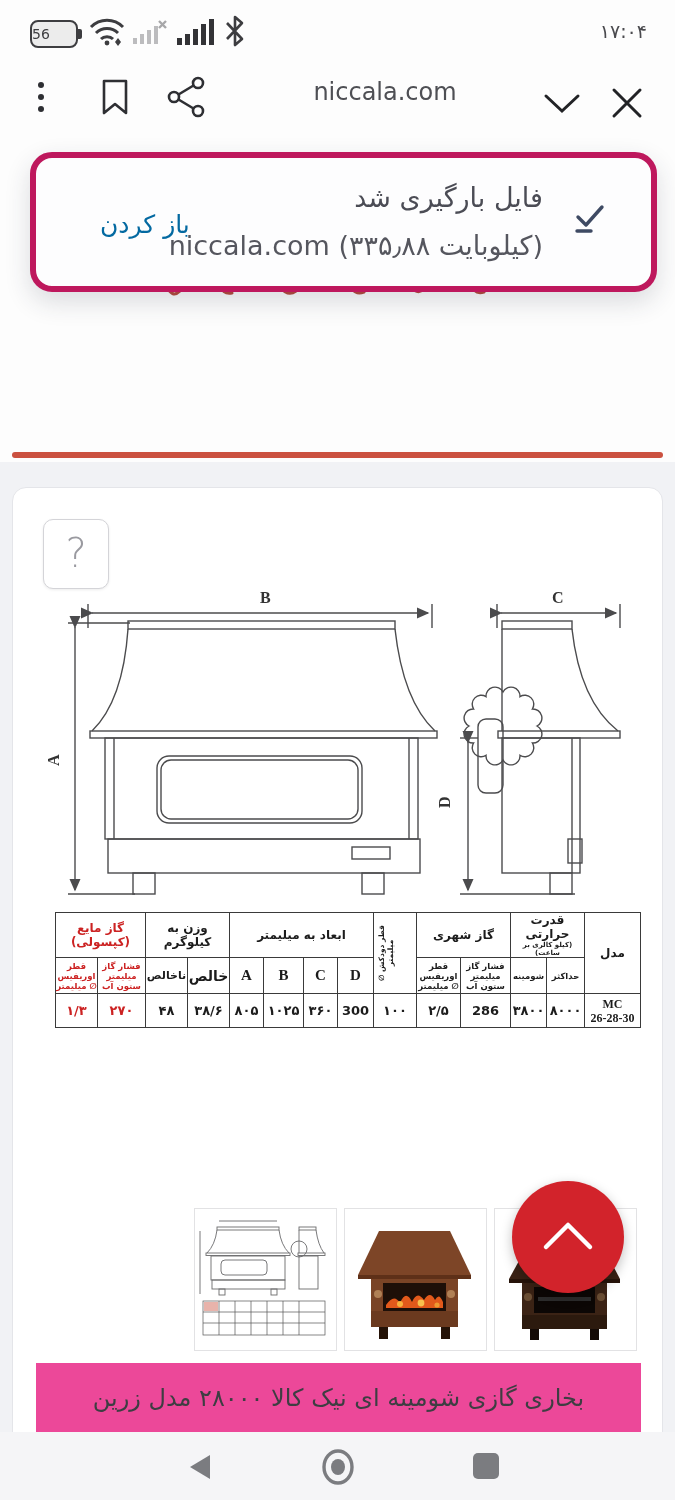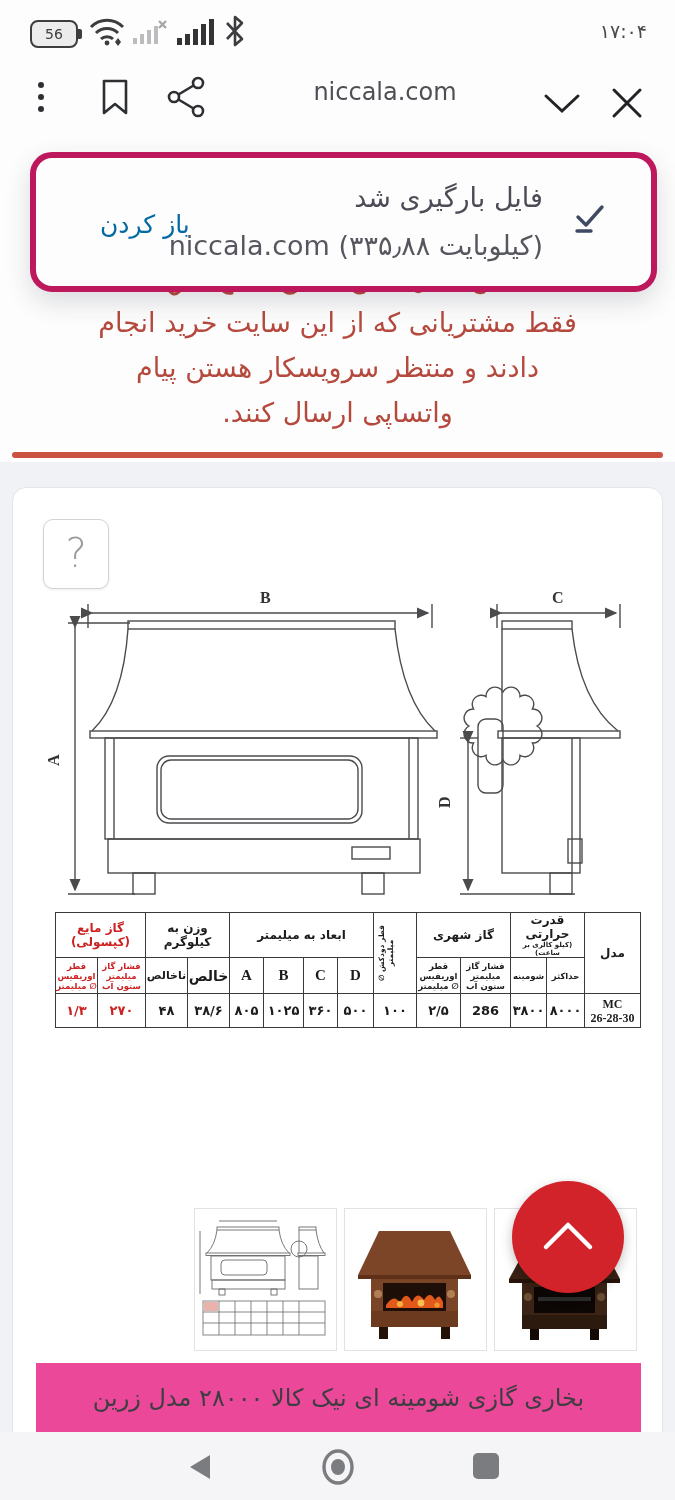--- a/index.html
+++ b/index.html
@@ -4,21 +4,21 @@
 <style>
   html,body{margin:0;padding:0;}
   body{font-family:"DejaVu Sans",sans-serif;background:#dcdde0;}
   .screen{position:relative;width:675px;height:1500px;margin:0 auto;background:#f1f2f5;overflow:hidden;}
 
   
   .topwhite{position:absolute;left:0;top:0;width:675px;height:462px;background:#fdfdfd;}
 
   
   .statusbar{position:absolute;left:0;top:0;width:675px;height:60px;}
-  .battery{position:absolute;left:30px;top:20px;width:44px;height:24px;border:2px solid #3d3d40;border-radius:8px;background:#ececec;color:#3d3d40;font-size:14px;line-height:24px;text-align:center;}
+  .battery{position:absolute;left:30px;top:20px;width:44px;height:24px;border:2px solid #3d3d40;border-radius:8px;background:#ececec;color:#3d3d40;font-size:14px;line-height:24px;text-align:left;}
   .battery:after{content:"";position:absolute;right:-6px;top:7px;width:4px;height:10px;background:#3d3d40;border-radius:0 2px 2px 0;}
   .sicon{position:absolute;top:18px;}
   .time{position:absolute;right:28px;top:20px;font-size:19px;color:#4a4a4e;direction:rtl;}
 
   
   .appbar{position:absolute;left:0;top:60px;width:675px;height:92px;}
   .abicon{position:absolute;top:22px;cursor:pointer;}
   .kebab{left:38px;width:8px;}
   .kebab i{display:block;width:6px;height:6px;border-radius:50%;background:#2e2f33;margin:0 0 6px 0;}
   .titleblock{position:absolute;left:230px;top:8px;width:310px;text-align:center;direction:rtl;}
@@ -131,25 +131,20 @@
       <path d="M3,4 L19,19 L35,4" stroke="#222326" stroke-width="3" fill="none" stroke-linecap="round"></path>
     </svg>
     <svg class="abicon" style="left:610px;top:26px" width="34" height="34" viewBox="0 0 34 34">
       <path d="M4,4 L30,30 M30,4 L4,30" stroke="#222326" stroke-width="3" stroke-linecap="round"></path>
     </svg>
   </div>
 
   <svg class="remnant" width="360" height="18" viewBox="0 0 360 18">
     <path d="M6,4 q6,14 14,6 M60,2 q2,12 12,10 M120,6 q8,10 16,4 M190,3 q4,12 14,8 M250,6 q8,8 14,2 M310,2 q4,12 14,9" stroke="#b5493d" stroke-width="3" fill="none" stroke-linecap="round"></path>
   </svg>
-  <div class="notice-lines notice">
-    <div>فقط مشتریانی که از این سایت خرید انجام</div>
-    <div>دادند و منتظر سرویسکار هستن پیام</div>
-    <div>واتساپی ارسال کنند.</div>
-  </div>
   <div class="divider"></div>
 
   <div class="toast">
     <svg class="toast-check" width="34" height="34" viewBox="0 0 34 34">
       <path d="M5,15 L13,23 L29,5" stroke="#3e4a63" stroke-width="3.4" fill="none" stroke-linecap="round" stroke-linejoin="round"></path>
       <path d="M4,29 L18,29" stroke="#3e4a63" stroke-width="3.4" stroke-linecap="round"></path>
     </svg>
     <div class="toast-title">فایل بارگیری شد</div>
     <div class="toast-src">niccala.com (۳۳۵٫۸۸ کیلوبایت)</div>
     <div class="toast-open">باز کردن</div>
@@ -264,21 +259,21 @@
         <td class="s">حداکثر</td>
       </tr>
       <tr style="height:34px">
         <td class="v red">۱/۳</td>
         <td class="v red">۲۷۰</td>
         <td class="v">۴۸</td>
         <td class="v">۳۸/۶</td>
         <td class="v">۸۰۵</td>
         <td class="v">۱۰۲۵</td>
         <td class="v">۳۶۰</td>
-        <td class="v">۵۰۰</td>
+        <td class="v">300</td>
         <td class="v">۱۰۰</td>
         <td class="v">۲/۵</td>
         <td class="v">286</td>
         <td class="v">۳۸۰۰</td>
         <td class="v">۸۰۰۰</td>
         <td class="v">
           <div class="modelv">MC</div>
           <div class="modelv">26-28-30</div>
         </td>
       </tr>

